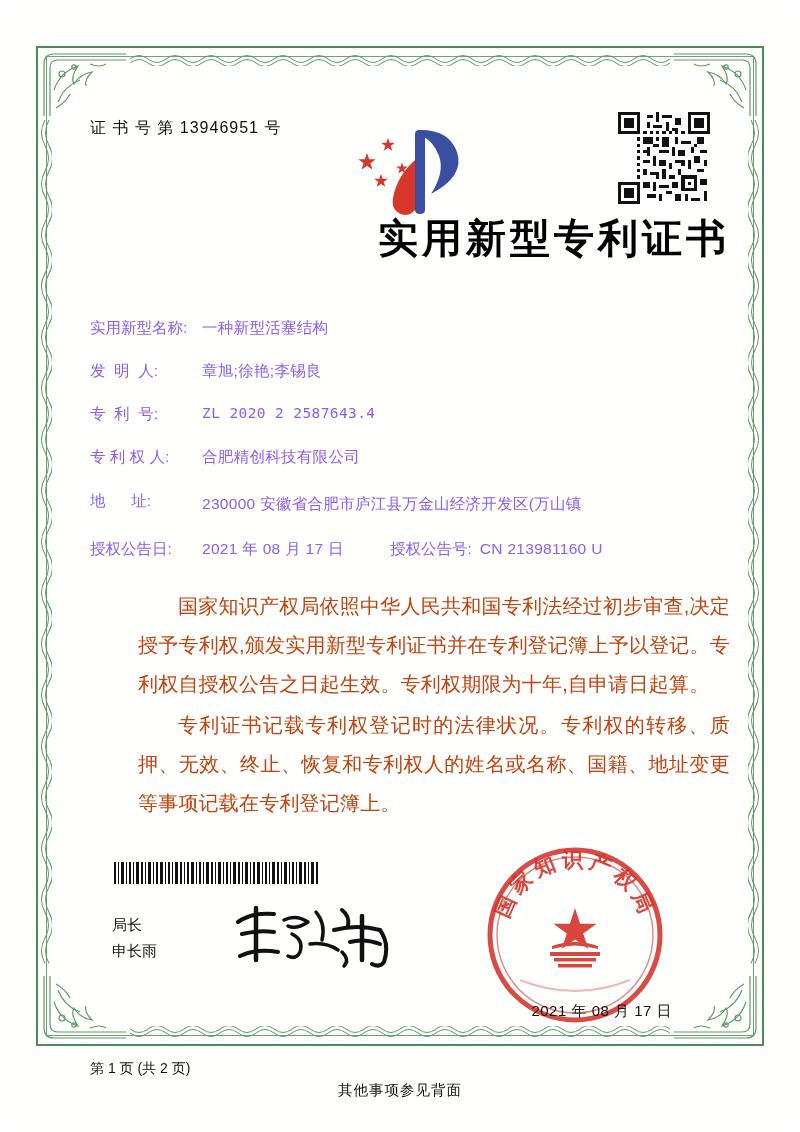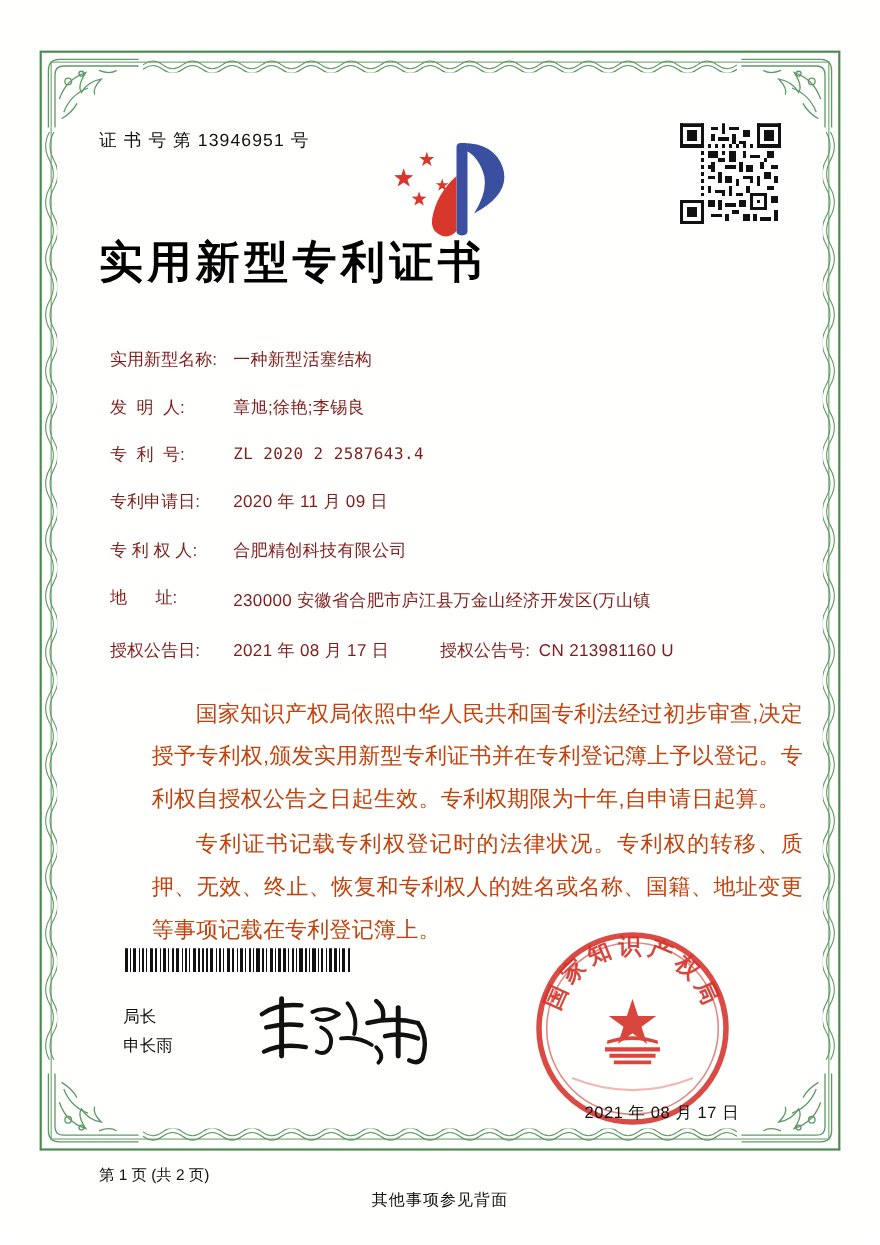--- a/index.html
+++ b/index.html
@@ -98,35 +98,34 @@
   .qr {
     position: absolute;
     right: 20px;
     top: 12px;
     width: 92px;
     height: 92px;
   }
   .qr svg { display: block; width: 100%; height: 100%; }
 
   .title {
-    text-align: left;
+    text-align: right;
     font-family: "DejaVu Sans", sans-serif;
     font-weight: bold;
     font-size: 40px;
     letter-spacing: 4px;
     margin-top: 72px;
     color: #000;
   }
 
   .fields {
     margin-top: 52px;
     font-size: 15.5px;
     line-height: 1.3;
-    color: #7f1d1d;
-    margin-left: 10px;
+    color: #8b5cf6;
   }
   .field-row {
     display: flex;
     align-items: flex-start;
     margin-bottom: 23px;
   }
   .field-label {
     width: 112px;
     flex: 0 0 112px;
     letter-spacing: 0px;
@@ -471,24 +470,20 @@
       <div class="field-row">
         <div class="field-label">发  明  人:</div>
         <div class="field-value">章旭;徐艳;李锡良</div>
       </div>
 
       <div class="field-row">
         <div class="field-label">专  利  号:</div>
         <div class="field-value mono">ZL 2020 2 2587643.4</div>
       </div>
 
-      <div class="field-row">
-        <div class="field-label">专利申请日:</div>
-        <div class="field-value">2020 年 11 月 09 日</div>
-      </div>
 
       <div class="field-row">
         <div class="field-label">专 利 权 人:</div>
         <div class="field-value">合肥精创科技有限公司</div>
       </div>
 
       <div class="field-row addr">
         <div class="field-label">地      址:</div>
         <div class="field-value">
           <span class="sub-line">230000 安徽省合肥市庐江县万金山经济开发区(万山镇</span>

